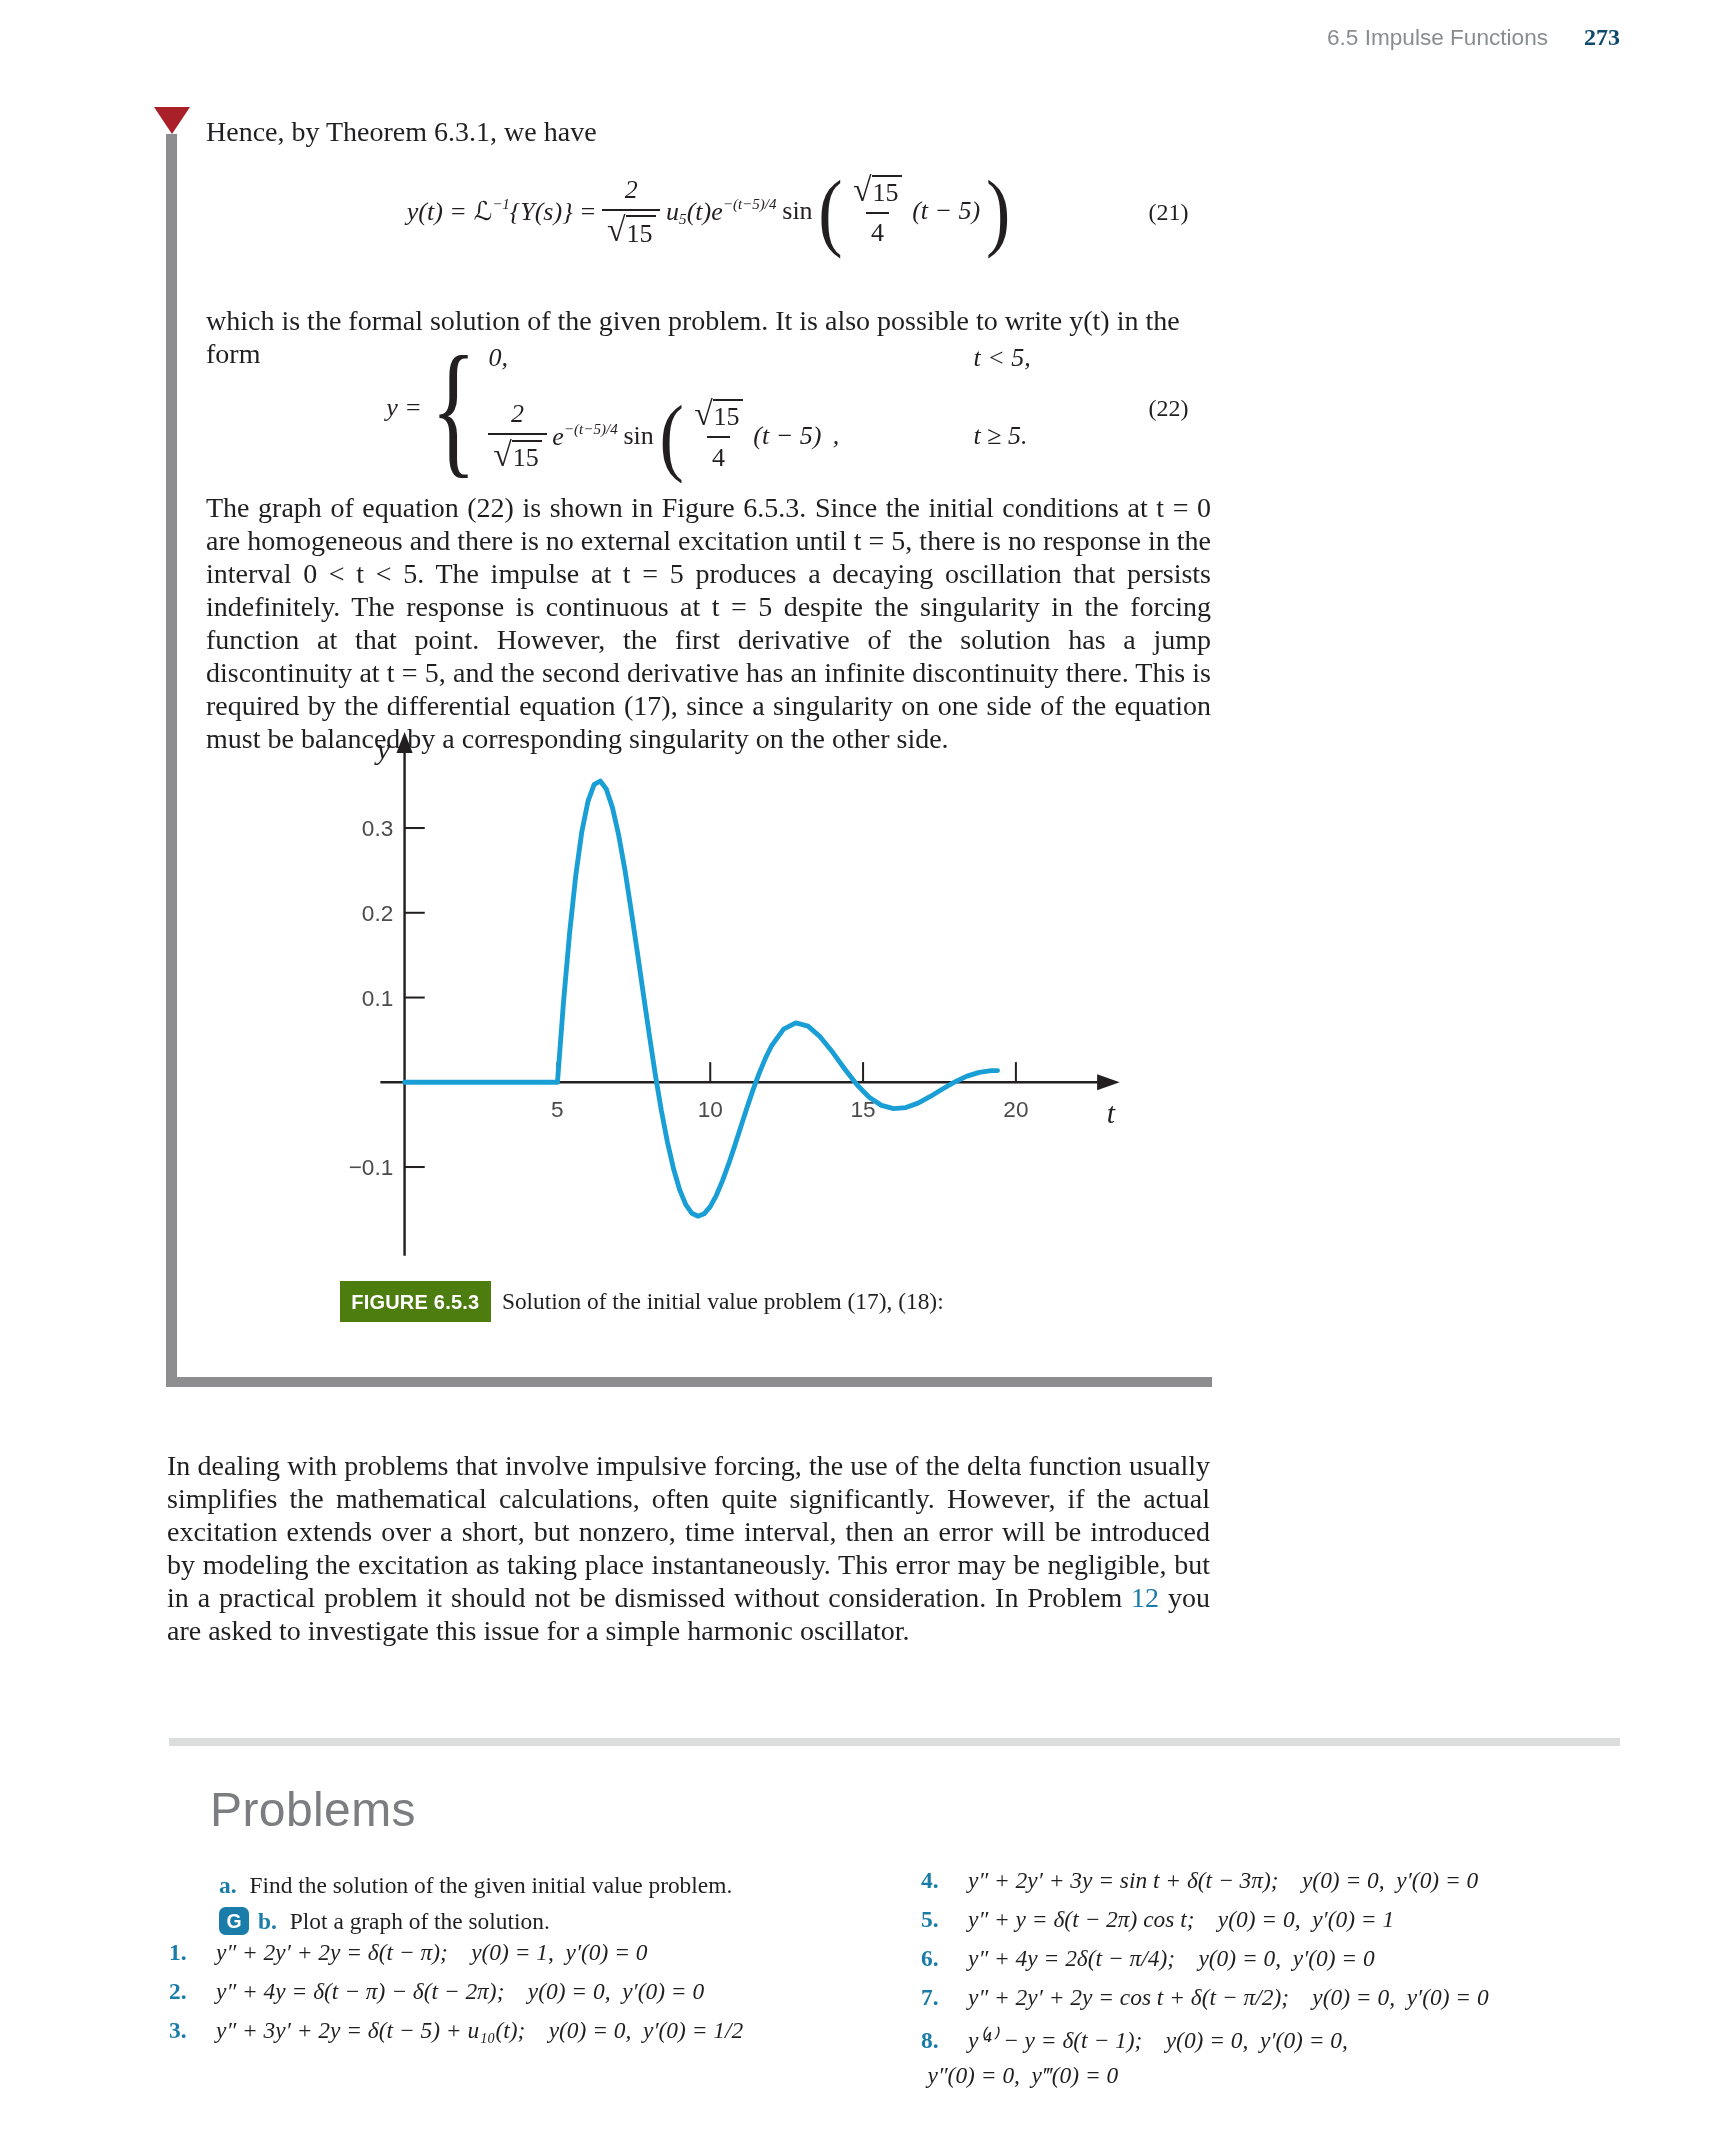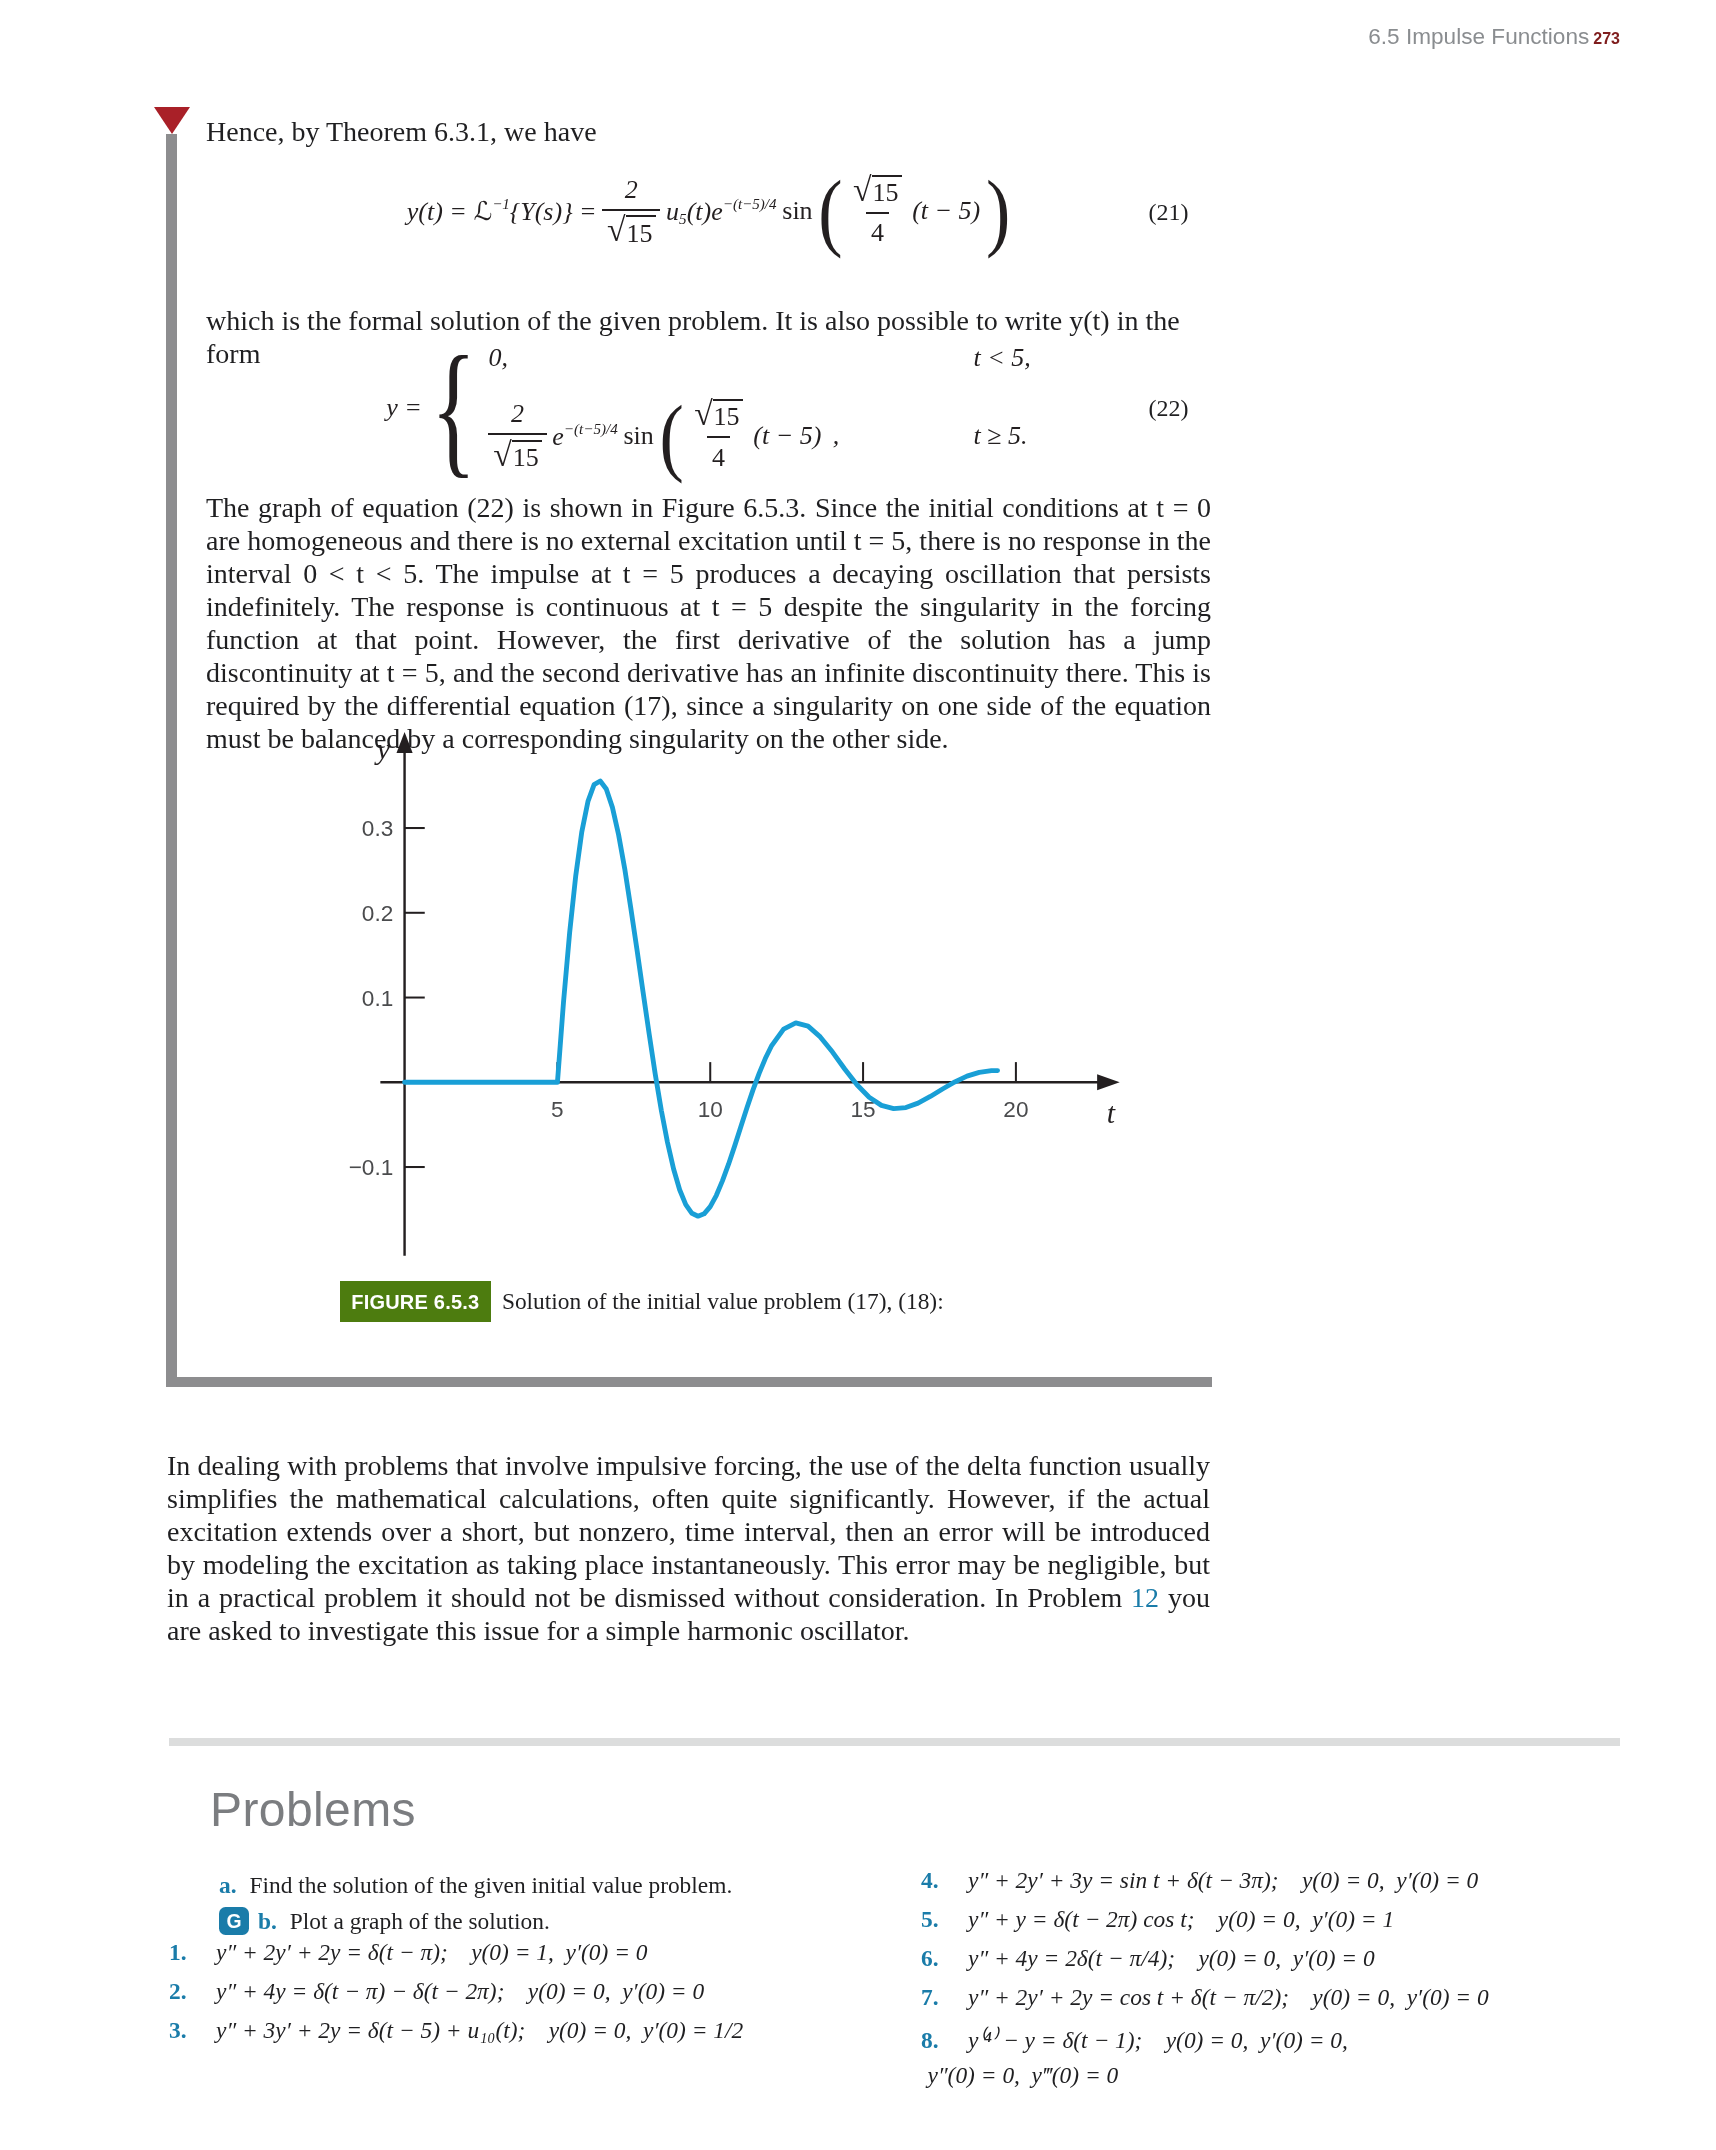--- a/index.html
+++ b/index.html
@@ -1,21 +1,21 @@
 <!DOCTYPE html>
 <html style="font-size:13px"><head>
 <meta charset="utf-8">
 <style>
   html,body{margin:0;padding:0;}
   body{width:1717px;height:2151px;background:#ffffff;position:relative;
        font-family:"Liberation Serif",serif;color:#1f1f21;}
   
-  .header{position:absolute;top:24px;right:97px;display:flex;gap:4px;align-items:baseline;
+  .header{position:absolute;top:24px;right:97px;display:flex;gap:36px;align-items:baseline;
           font-family:"Liberation Sans",sans-serif;font-size:22.6px;color:#8a8d90;}
-  .pagenum{font-weight:700;color:#7f1d1d;font-size:16px;}
+  .pagenum{font-weight:700;color:#0c4a6e;font-size:24px;font-family:Liberation Serif, serif;}
   
   .example{position:absolute;top:113px;left:166px;width:1046px;height:1274px;}
   .vrule{position:absolute;left:0;top:21px;bottom:0;width:10.5px;background:#8d8d8f;}
   .hrule{position:absolute;left:0;bottom:0;width:100%;height:10.5px;background:#8d8d8f;}
   .tri{position:absolute;left:-12px;top:-6.5px;width:0;height:0;
        border-left:18px solid transparent;border-right:18px solid transparent;
        border-top:27.5px solid #a92028;}
   .para{font-size:28px;line-height:33px;text-align:justify;}
   .intro{position:absolute;left:40px;top:1.6px;width:1005px;text-align:left;}
   .p1{position:absolute;left:40px;top:191px;width:1005px;text-align:left;}

